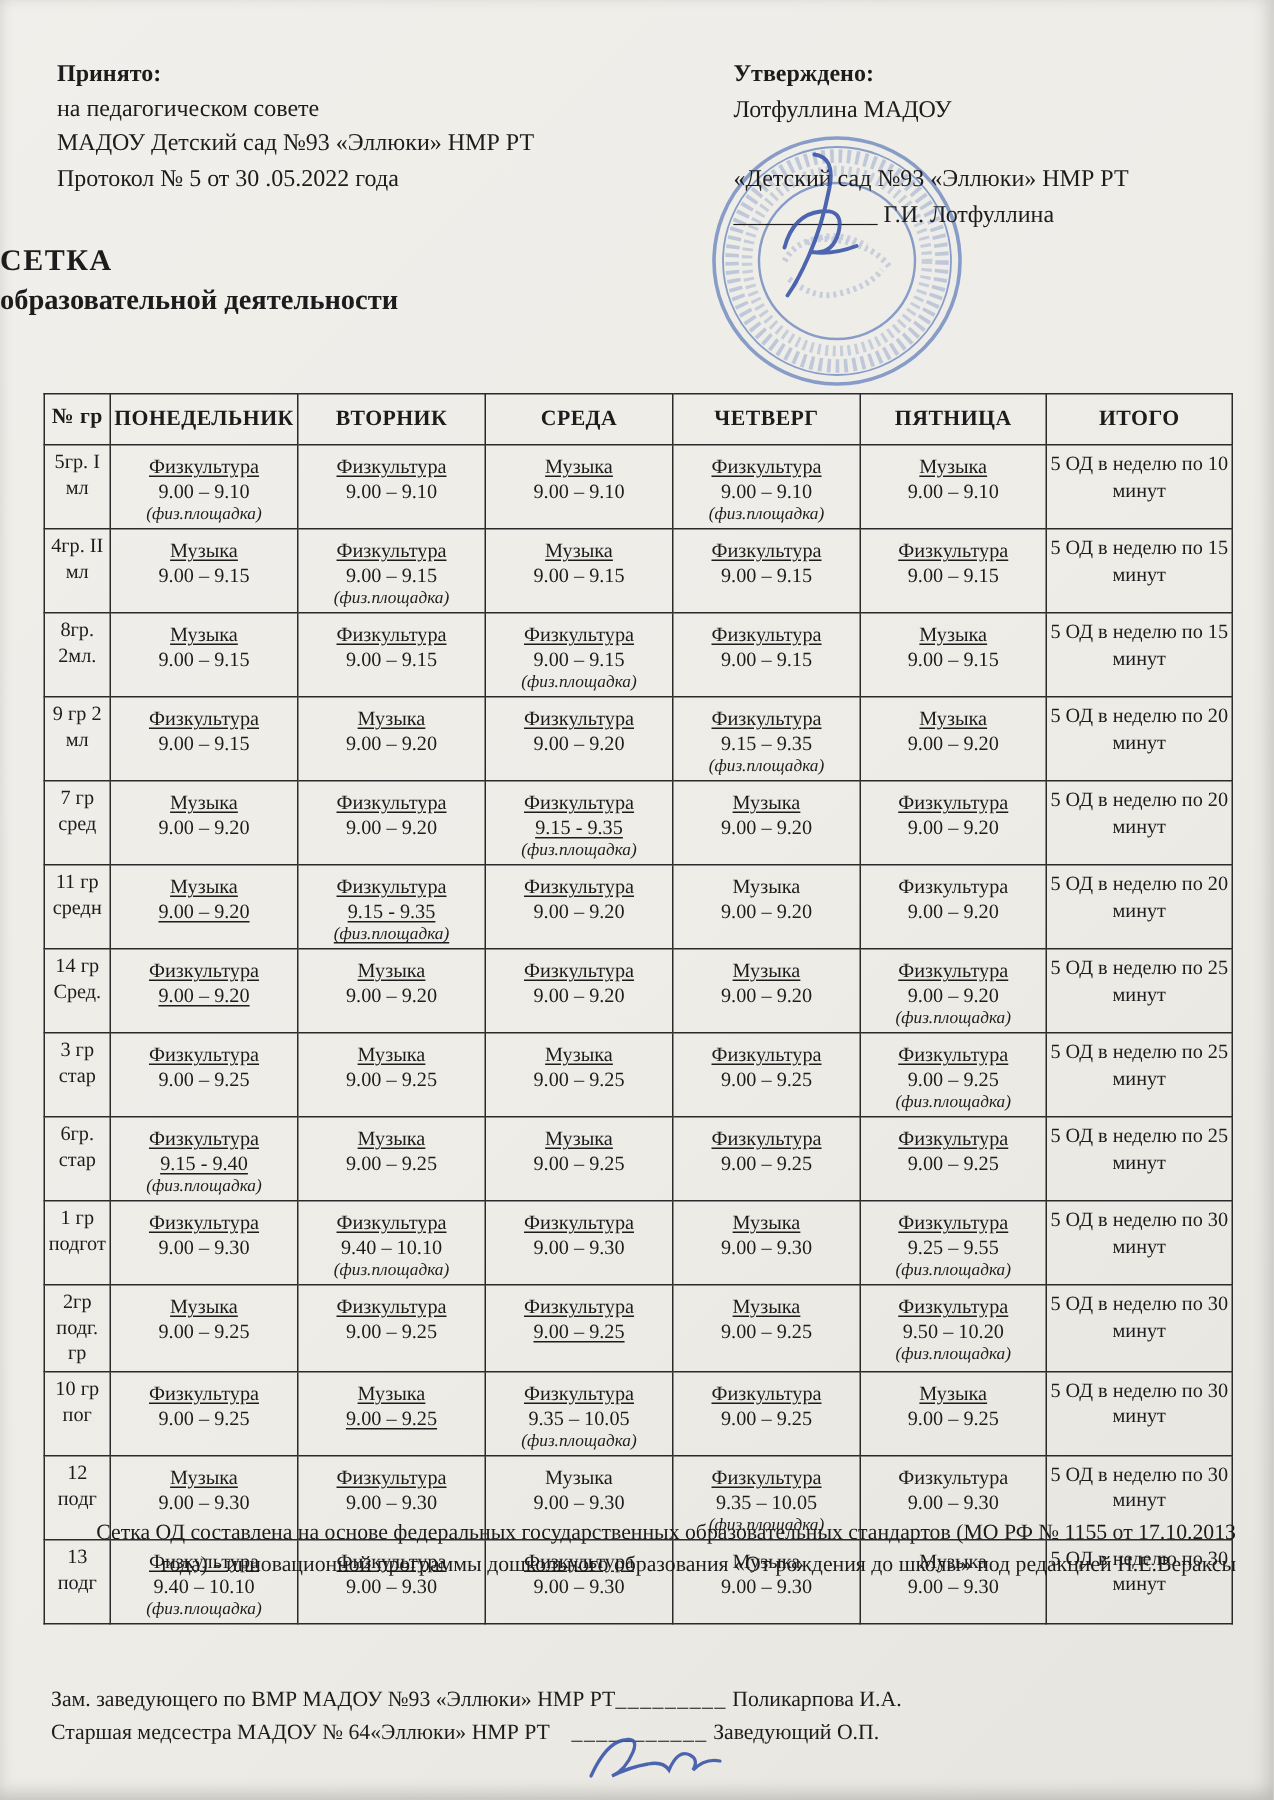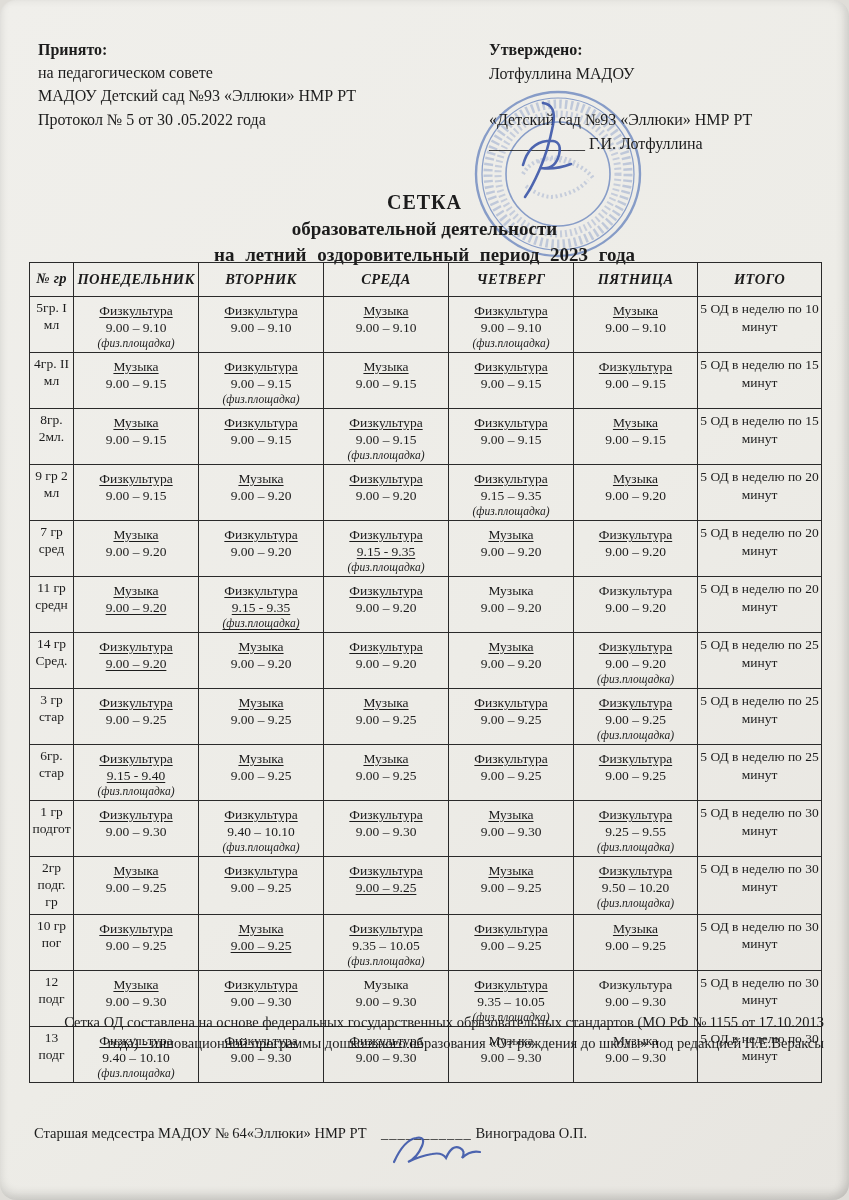--- a/index.html
+++ b/index.html
@@ -1,36 +1,36 @@
 <!DOCTYPE html>
 <html lang="ru"><head>
 <meta charset="utf-8">
 <style>
   html,body{margin:0;padding:0;}
   body{width:849px;height:1200px;background:#dfddd8;font-family:"Liberation Serif","DejaVu Serif",serif;color:#1c1c1c;}
-  .page{position:relative;width:849px;height:1200px;background:linear-gradient(135deg,#f0efeb 0%,#edece7 55%,#e7e5e0 100%);box-shadow:inset 0 -6px 10px rgba(0,0,0,.12), inset -6px 0 10px rgba(0,0,0,.07);overflow:hidden;border-radius:16px;}
+  .page{position:relative;width:849px;height:1200px;background:linear-gradient(135deg,#f0efeb 0%,#edece7 55%,#e7e5e0 100%);box-shadow:inset 0 -6px 10px rgba(0,0,0,.12), inset -6px 0 10px rgba(0,0,0,.07);overflow:hidden;}
   
   .hdr{position:absolute;top:38px;left:38px;right:30px;display:flex;justify-content:space-between;}
   .hdr-left{width:420px;font-size:16px;line-height:1.45;}
   .hdr-left .b{font-weight:bold;}
   .hdr-right{width:330px;font-size:16px;line-height:1.5;position:relative;z-index:3;}
   .hdr-right .b{font-weight:bold;}
   .hdr-right .gap{height:22px;}
   
-  .title{position:absolute;top:191px;left:0;width:100%;text-align:center;font-weight:bold;z-index:3;}
+  .title{position:absolute;top:163px;left:0;width:100%;text-align:left;font-weight:bold;z-index:3;}
   .title .t1{font-size:20px;letter-spacing:1px;}
   .title .t2{font-size:19px;margin-top:4px;}
   .title .t3{font-size:19px;margin-top:4px;word-spacing:6px;}
   
   .stamp{position:absolute;left:468px;top:84px;width:180px;height:180px;z-index:2;opacity:.75;pointer-events:none;}
   .pen1{position:absolute;left:495px;top:95px;width:120px;height:110px;z-index:4;pointer-events:none;}
   
   table.sched{position:absolute;top:262px;left:29px;width:792px;border-collapse:collapse;table-layout:fixed;z-index:3;}
   table.sched th,table.sched td{border:1.6px solid #2a2a2a;padding:3px 2px;vertical-align:top;text-align:center;}
-  table.sched th{font-size:14.5px;font-weight:bold;padding:8px 1px;letter-spacing:.3px;font-style:italic;}
+  table.sched th{font-size:14.5px;font-weight:bold;padding:8px 1px;letter-spacing:.3px;}
   th.num{font-size:13px;line-height:1.05;}
   td.gcell{font-size:13.5px;line-height:1.25;padding-top:6px;}
   td.tcell{font-size:13.5px;line-height:1.3;padding:6px 4px;text-align:center;}
   .act{font-size:13.5px;margin-top:3px;}
   .time{font-size:13.5px;margin-top:1px;}
   .note{font-size:11.5px;font-style:italic;margin-top:1px;text-align:center;}
   .u{text-decoration:underline;text-underline-offset:2px;}
   
   .notes{position:absolute;top:1012px;left:34px;width:790px;font-size:14.5px;line-height:1.42;z-index:3;}
   .notes p{margin:0 0 8px 0;text-align:right;}
@@ -73,21 +73,20 @@
     </g>
   </svg>
 
   <svg class="pen1" viewBox="0 0 120 110">
     <path d="M48 8 q14 2 10 22 q-5 26 -14 46 q-7 16 -14 26 M28 70 q6 -22 24 -24 q16 -2 12 14 q-4 15 -18 13 q14 2 30 -4" fill="none" stroke="#3b55a8" stroke-width="2.6" stroke-linecap="round" opacity="0.9"></path>
   </svg>
 
   <div class="title">
     <div class="t1">СЕТКА</div>
     <div class="t2">образовательной деятельности</div>
-    <div class="t3">на  летний  оздоровительный  период  2023 года</div>
   </div>
 
   <table class="sched">
     <colgroup>
       <col style="width:44px">
       <col style="width:125px">
         <col style="width:125px">
         <col style="width:125px">
       <col style="width:125px">
         <col style="width:124px">
@@ -458,22 +457,26 @@
           <td class="tcell">5 ОД в неделю по 30 минут</td>
         </tr>
       </tbody>
   </table>
 
   <div class="notes">
     <p>Сетка ОД составлена  на основе федеральных государственных образовательных стандартов (МО  РФ № 1155 от 17.10.2013 года) - инновационной программы дошкольного образования «От рождения до школы» под редакцией  Н.Е.Вераксы</p>
   </div>
 
   <div class="sigs">
+    <div class="sigrow">
+      <span>Зам. заведующего по ВМР МАДОУ №93 «Эллюки» НМР РТ</span><span class="sigline">_________</span>
+      <span>Поликарпова И.А.</span>
+    </div>
     <div class="sigrow" style="position:relative;">
       <span>Старшая медсестра МАДОУ № 64«Эллюки» НМР РТ</span>&nbsp;&nbsp;&nbsp;&nbsp;<span class="sigline">___________</span>
-      <span>Виноградова О.П.</span>
+      <span>Заведующий О.П.</span>
       <svg class="pen2" viewBox="0 0 110 40">
         <path d="M8 30 q10 -22 22 -24 q10 -2 6 8 q-5 12 -14 16 q12 -6 24 -8 q10 -2 14 4 q6 -14 14 -10 q6 3 2 10 q8 -8 18 -6" fill="none" stroke="#3b55a8" stroke-width="2.2" stroke-linecap="round" opacity="0.9"></path>
       </svg>
     </div>
   </div>
 
 </div>
 
 </body></html>

